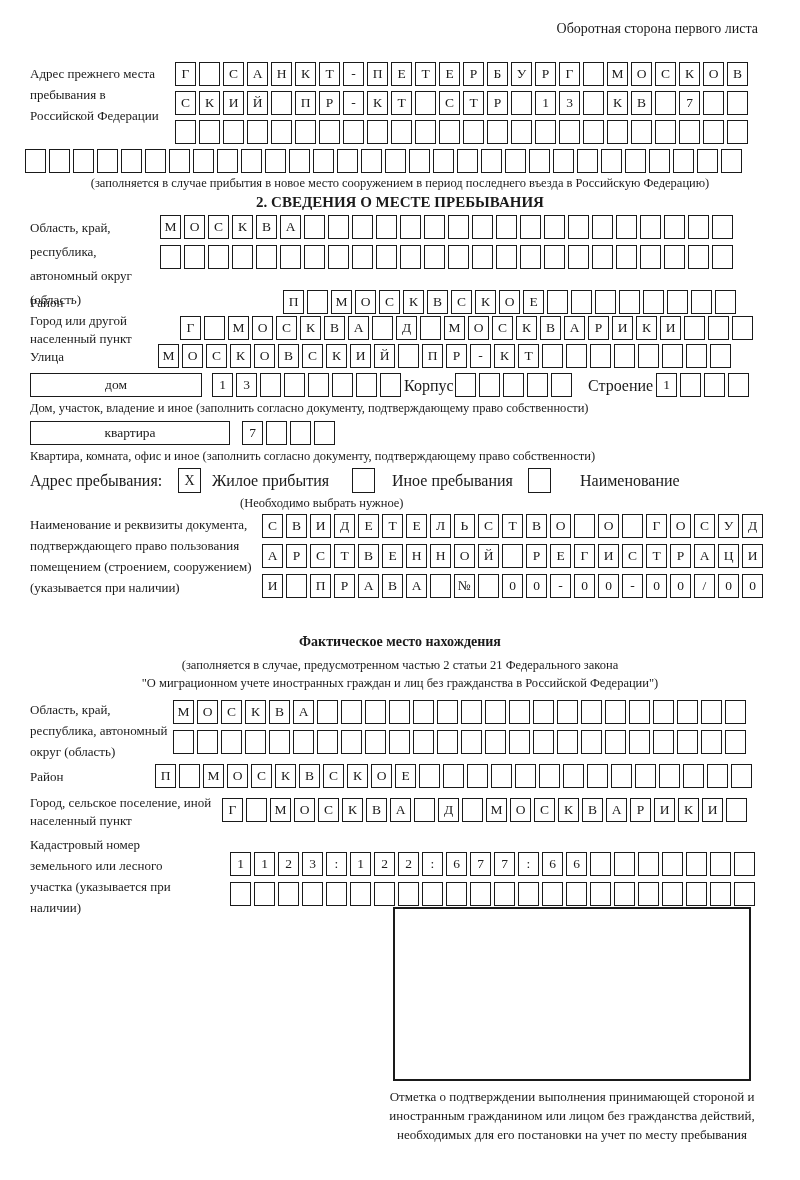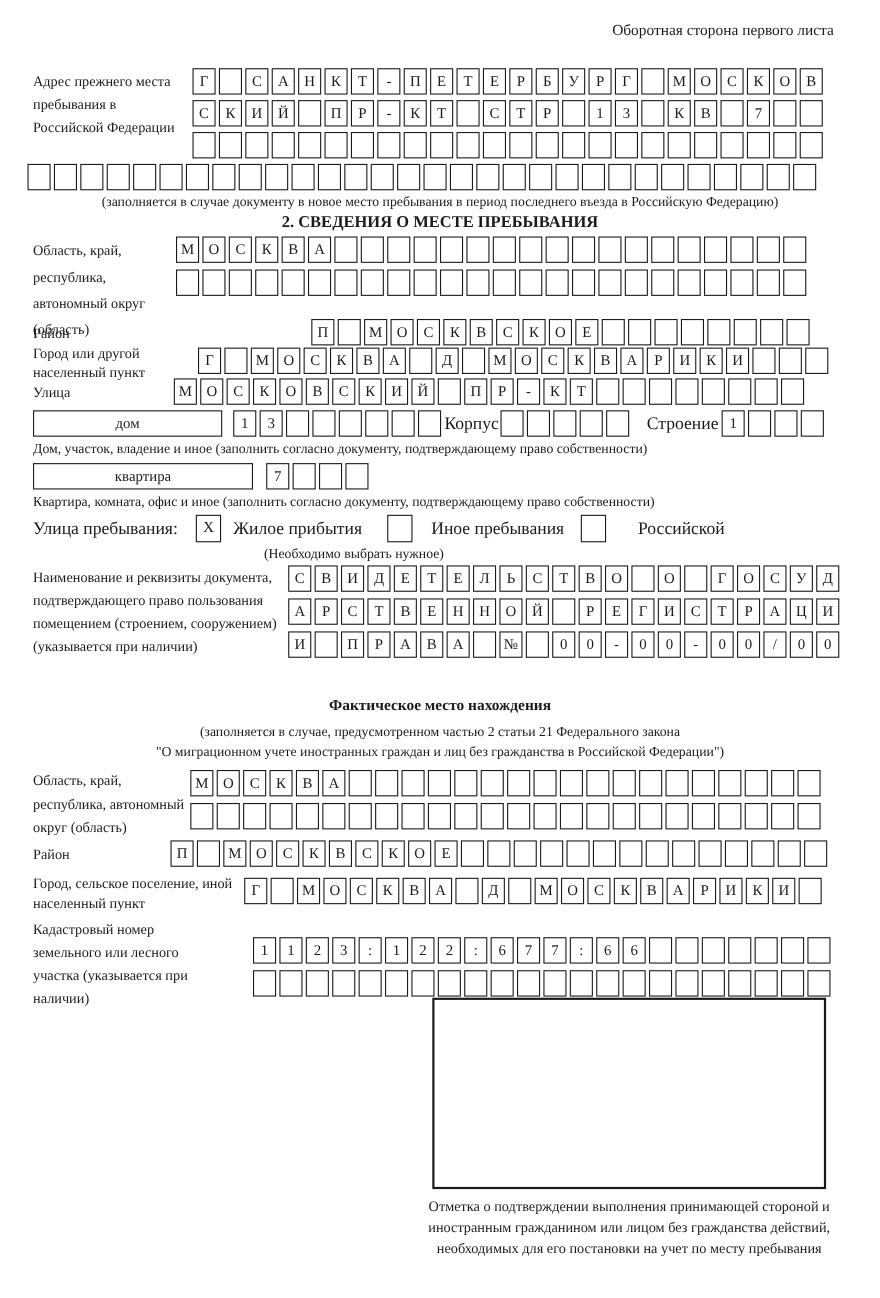--- a/index.html
+++ b/index.html
@@ -146,21 +146,21 @@
       <span class="cell"></span>
       <span class="cell"></span>
       <span class="cell"></span>
       <span class="cell"></span>
       <span class="cell"></span>
       <span class="cell"></span>
       <span class="cell"></span>
       <span class="cell"></span>
     </div>
 
-  <div class="abs caption center" style="top:176px; left:0; width:800px;">(заполняется в случае документу в новое место пребывания в период последнего въезда в Российскую Федерацию)</div>
+  <div class="abs caption center" style="top:176px; left:0; width:800px;">(заполняется в случае прибытия в новое место сооружением в период последнего въезда в Российскую Федерацию)</div>
 
   <div class="abs bold center" style="top:194px; left:0; width:800px; font-size:15px;">2. СВЕДЕНИЯ О МЕСТЕ ПРЕБЫВАНИЯ</div>
 
   <div class="abs label" style="top:216px; left:30px; width:125px; line-height:24px;">Область, край, республика, автономный округ (область)</div>
   <div class="abs cells" style="top:215px; left:160px;">
       <span class="cell">М</span>
       <span class="cell">О</span>
       <span class="cell">С</span>
       <span class="cell">К</span>
       <span class="cell">В</span>
@@ -320,27 +320,27 @@
 
   <div class="abs widebox" style="top:421px; left:30px; width:200px;">квартира</div>
   <div class="abs cells" style="top:421px; left:242px;">
       <span class="cell">7</span>
       <span class="cell"></span>
       <span class="cell"></span>
       <span class="cell"></span>
     </div>
   <div class="abs caption" style="top:449px; left:30px; width:740px;">Квартира, комната, офис и иное (заполнить согласно документу, подтверждающему право собственности)</div>
 
-  <div class="abs inline-label" style="top:472px; left:30px;">Улица пребывания:</div>
+  <div class="abs inline-label" style="top:472px; left:30px;">Адрес пребывания:</div>
   <span class="abs checkbox" style="top:468px; left:178px;">X</span>
   <div class="abs inline-label" style="top:472px; left:212px;">Жилое прибытия</div>
   <span class="abs checkbox" style="top:468px; left:352px;"></span>
   <div class="abs inline-label" style="top:472px; left:392px;">Иное пребывания</div>
   <span class="abs checkbox" style="top:468px; left:528px;"></span>
-  <div class="abs inline-label" style="top:472px; left:580px;">Российской</div>
+  <div class="abs inline-label" style="top:472px; left:580px;">Наименование</div>
   <div class="abs caption" style="top:496px; left:240px;">(Необходимо выбрать нужное)</div>
 
   <div class="abs label" style="top:514px; left:30px; width:228px;">Наименование и реквизиты документа, подтверждающего право пользования помещением (строением, сооружением) (указывается при наличии)</div>
   <div class="abs cells" style="top:514px; left:262px;">
       <span class="cell">С</span>
       <span class="cell">В</span>
       <span class="cell">И</span>
       <span class="cell">Д</span>
       <span class="cell">Е</span>
       <span class="cell">Т</span>

